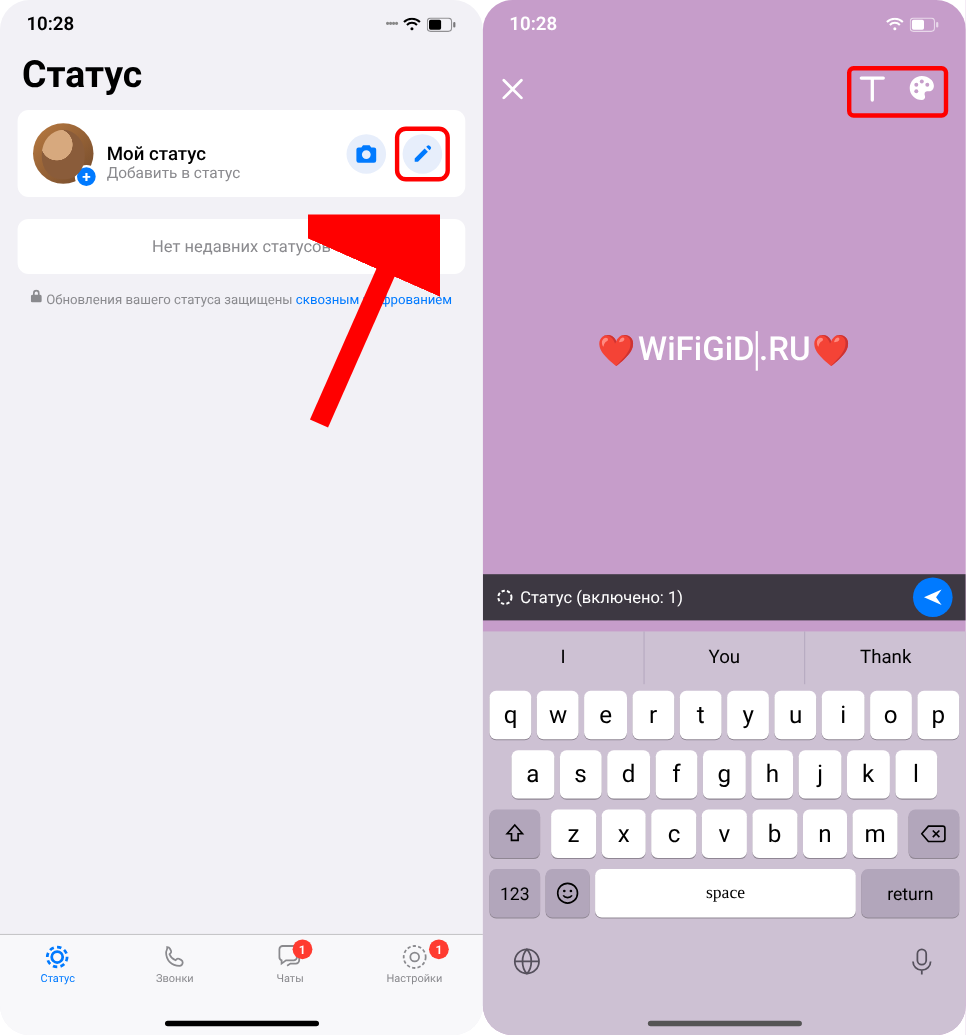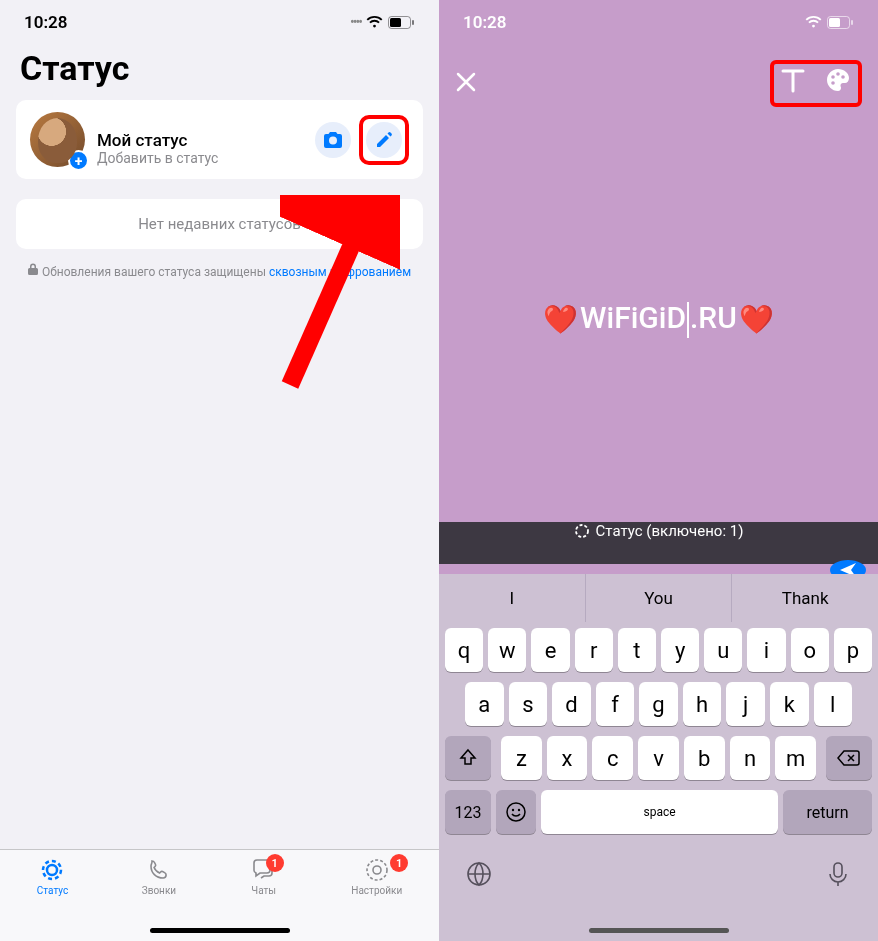--- a/index.html
+++ b/index.html
@@ -1,17 +1,17 @@
 <!DOCTYPE html>
 <html><head>
 <meta charset="utf-8">
 <style>
   * { box-sizing: border-box; margin: 0; padding: 0; font-family: -apple-system, BlinkMacSystemFont, "Segoe UI", Roboto, Helvetica, Arial, sans-serif; }
   body { width: 878px; height: 941px; display: flex; background: #fff; }
-  .phone { width: 439px; height: 941px; position: relative; overflow: hidden; }
+  .phone { width: 439px; height: 941px; position: relative; overflow: hidden; border-radius: 27px; }
   .left-phone { background: #f2f1f6; }
   .right-phone { background: #c69dca; }
 
   .status-bar { height: 44px; display: flex; align-items: center; justify-content: space-between; padding: 0 24px; }
   .status-bar .time { font-size: 17px; font-weight: 600; }
   .status-bar .indicators { display: flex; align-items: center; gap: 5px; }
   .dots { font-size: 14px; color: #888; letter-spacing: -2px; }
   .battery-ico { display: inline-flex; align-items: center; }
 
   .left-phone .status-bar .time { color: #000; }
@@ -52,37 +52,37 @@
   .editor-top { position: absolute; top: 48px; left: 0; right: 0; padding: 12px 16px; display: flex; align-items: center; justify-content: space-between; }
   .close-btn { color: #fff; font-size: 26px; font-weight: 300; }
   .tool-highlight { border: 4px solid #ff0000; border-radius: 6px; padding: 2px 6px; display: flex; gap: 18px; align-items: center; }
   .tool-ico { color: #fff; font-size: 28px; }
   .palette-ico { width: 28px; height: 28px; }
 
   .status-text-edit { position: absolute; top: 300px; left: 0; right: 0; text-align: center; color: #fff; font-size: 30px; font-weight: 500; display: flex; align-items: center; justify-content: center; gap: 2px; }
   .heart { font-size: 28px; }
   .cursor { display: inline-block; width: 2px; height: 36px; background: #fff; vertical-align: middle; margin: 0 1px; }
 
-  .send-bar { position: absolute; top: 522px; left: 0; right: 0; height: 42px; background: #3d3842; display: flex; align-items: center; padding: 0 12px; gap: 20px; flex-direction: column; }
+  .send-bar { position: absolute; top: 522px; left: 0; right: 0; height: 42px; background: #3d3842; display: flex; align-items: center; padding: 0 12px; gap: 20px; }
   .send-status { color: #fff; font-size: 15px; display: flex; align-items: center; gap: 6px; }
   .circ-ico { width: 16px; height: 16px; }
   .send-btn { width: 36px; height: 36px; background: #007aff; border-radius: 50%; display: flex; align-items: center; justify-content: center; margin-left: auto; }
 
   .keyboard { position: absolute; top: 574px; left: 0; right: 0; bottom: 0; background: #cdc1d3; }
   .suggest { height: 48px; display: flex; }
   .suggest-item { flex: 1; text-align: center; font-size: 17px; color: #000; line-height: 48px; border-right: 1px solid #b6aac0; }
   .suggest-item:last-child { border-right: none; }
   .kb-rows { padding: 6px; }
   .kb-row { display: flex; gap: 5px; margin-bottom: 10px; }
   .kb-row.r1 { }
   .kb-row.r2 { padding: 0 20px; }
   .key { flex: 1; height: 44px; background: #fff; border-radius: 6px; display: flex; align-items: center; justify-content: center; font-size: 22px; color: #000; box-shadow: 0 1px 0 rgba(0,0,0,0.3); }
   .key.fn { background: #b2a6bb; flex: 0 0 46px; }
   .key.wide { flex: 1.5; background: #b2a6bb; font-size: 16px; }
-  .key.space { flex: 4; font-size: 12px; }
+  .key.space { flex: 4; font-size: 16px; font-family: Liberation Serif, serif; }
   .key.emoji { flex: 0 0 40px; background: #b2a6bb; font-size: 18px; }
   .key.num { flex: 0 0 46px; background: #b2a6bb; font-size: 16px; }
   .kb-bottom { display: flex; align-items: center; justify-content: space-between; padding: 10px 26px 0; color: #55505c; }
   .kb-bottom svg { width: 28px; height: 28px; }
 </style>
 </head>
 <body>
 
 <div class="phone left-phone">
   <div class="status-bar">

